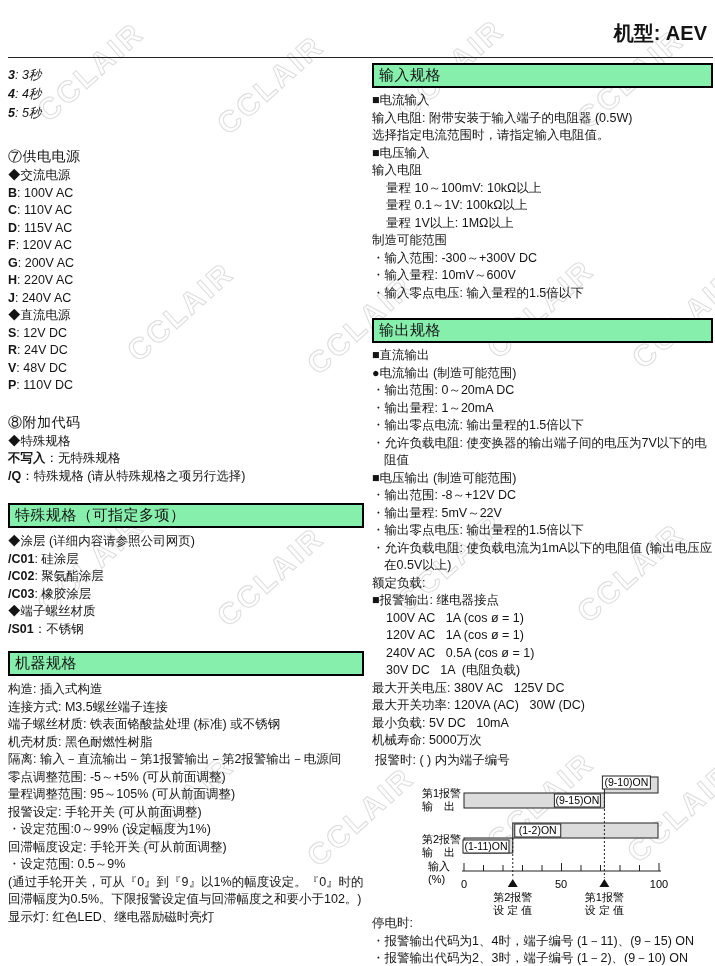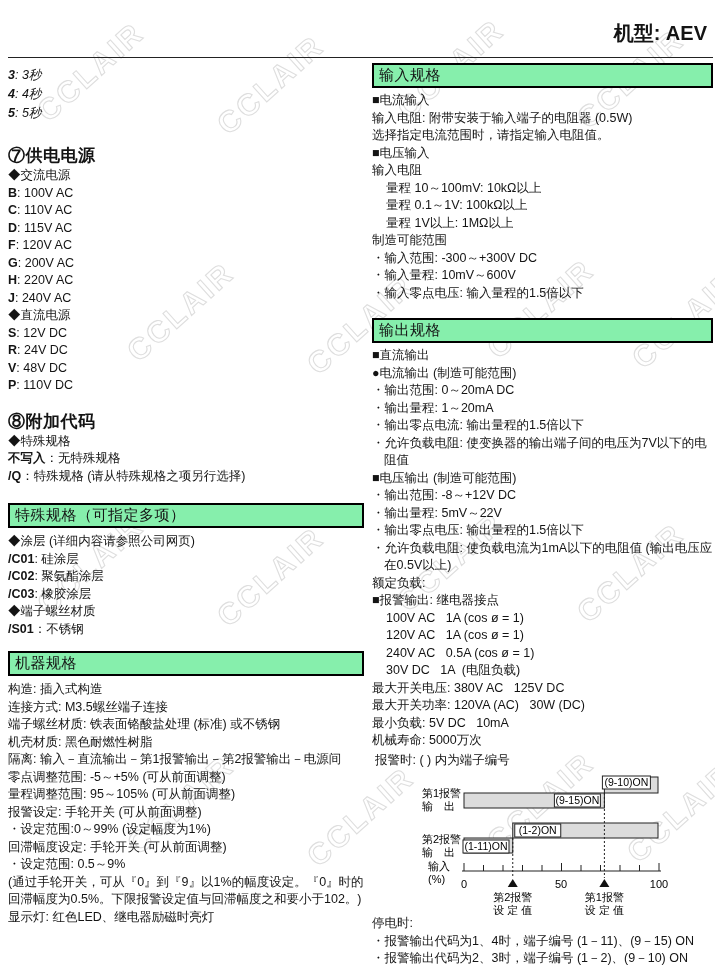--- a/index.html
+++ b/index.html
@@ -10,21 +10,21 @@
       transform:rotate(-42deg);pointer-events:none;z-index:0;}
   @supports not (-webkit-text-stroke: 1px #000){ .wm{color:#ececec;} }
   .content{position:relative;z-index:1;}
   .page-title{position:absolute;top:20px;right:8px;font-size:20px;font-weight:bold;text-align:right;}
   .rule{position:absolute;top:57px;left:8px;width:705px;border-top:1.5px solid #222;}
   .col{position:absolute;}
   .col-left{left:8px;top:66px;width:356px;}
   .col-right{left:372px;top:63px;width:341px;}
   .ln{font-size:12.5px;line-height:17.5px;white-space:pre-wrap;}
   .ln3{line-height:19px;font-style:italic;}
-  .hd{font-size:17px;font-weight:bold;line-height:22px;letter-spacing:.5px;}
+  .hd{font-size:14px;font-weight:normal;line-height:22px;letter-spacing:.5px;}
   .boxhdr{border:2px solid #000;background:#86efac;font-size:15px;font-weight:normal;
           padding:1px 5px 2px 5px;line-height:18px;letter-spacing:.5px;}
   .ind{padding-left:14px;}
   .bul{padding-left:12px;text-indent:-12px;}
   b{font-weight:bold;}
   svg text{font-family:"Liberation Sans",sans-serif;}
 </style>
 </head>
 <body>
 

